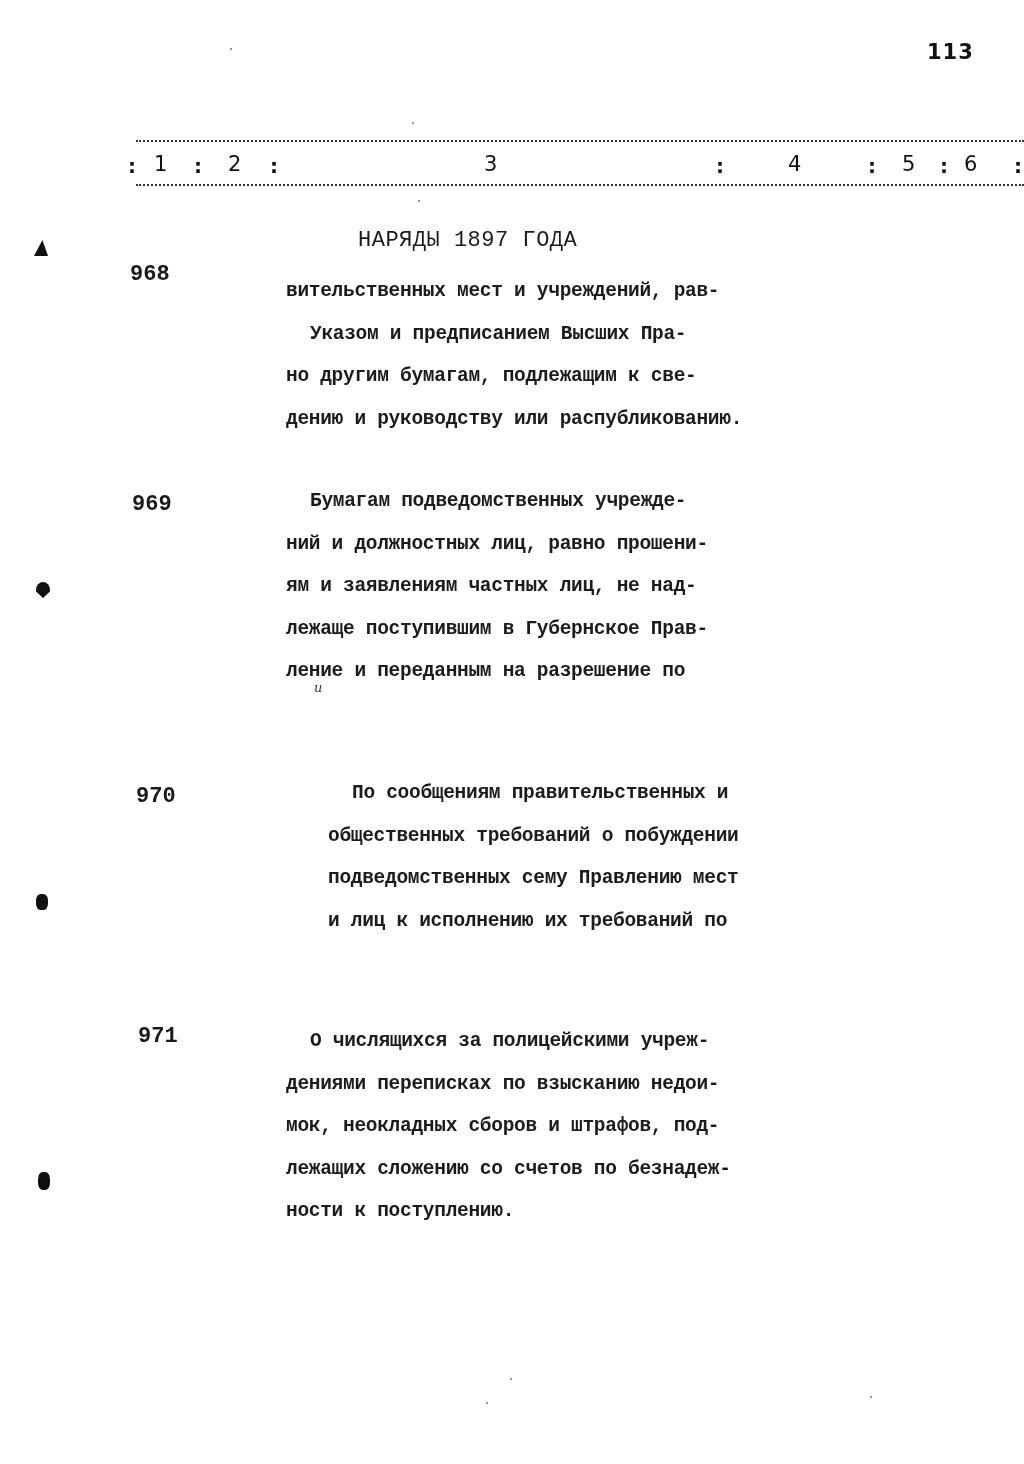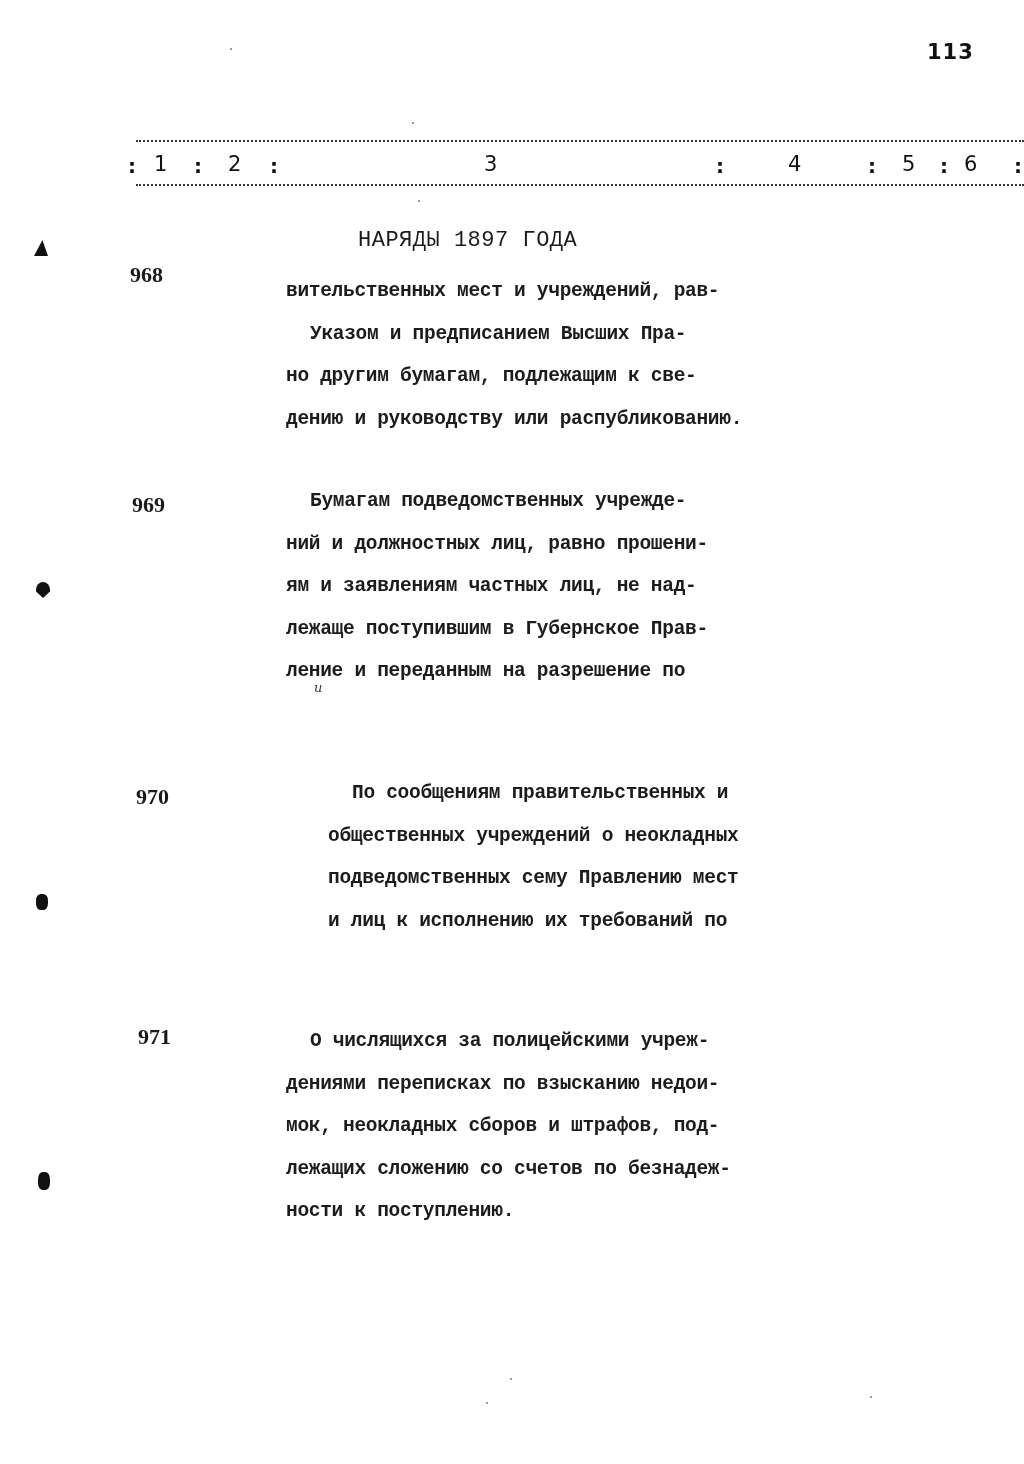--- a/index.html
+++ b/index.html
@@ -60,21 +60,21 @@
     .section-title {
       position: absolute;
       left: 358px;
       top: 228px;
       font-size: 22px;
       letter-spacing: 0.5px;
       color: #1a1a1a;
     }
     .entry-number {
       position: absolute;
-      font-family: Liberation Serif, serif;
+      font-family: Liberation Mono, monospace;
       font-size: 22px;
       font-weight: bold;
       color: #1a1a1a;
     }
     .entry-text {
       position: absolute;
       left: 286px;
       width: 520px;
       font-size: 19.5px;
       font-weight: bold;
@@ -153,21 +153,21 @@
   <span class="line">ний и должностных лиц, равно прошени-</span>
   <span class="line">ям и заявлениям частных лиц, не над-</span>
   <span class="line">лежаще поступившим в Губернское Прав-</span>
   <span class="line">ление и переданным на разрешение по</span>
 </div>
 <div class="handwritten" style="left:314px; top:680px;">и</div>
 
 <div class="entry-number" style="left:136px; top:784px;">970</div>
 <div class="entry-text" style="top:772px;margin-left:42px;">
   <span class="line indent">По сообщениям правительственных и</span>
-  <span class="line">общественных учреждений о неокладных</span>
+  <span class="line">общественных требований о побуждении</span>
   <span class="line">подведомственных сему Правлению мест</span>
   <span class="line">и лиц к исполнению их требований по</span>
 </div>
 
 <div class="entry-number" style="left:138px; top:1024px;">971</div>
 <div class="entry-text" style="top:1020px;">
   <span class="line indent">О числящихся за полицейскими учреж-</span>
   <span class="line">дениями переписках по взысканию недои-</span>
   <span class="line">мок, неокладных сборов и штрафов, под-</span>
   <span class="line">лежащих сложению со счетов по безнадеж-</span>

